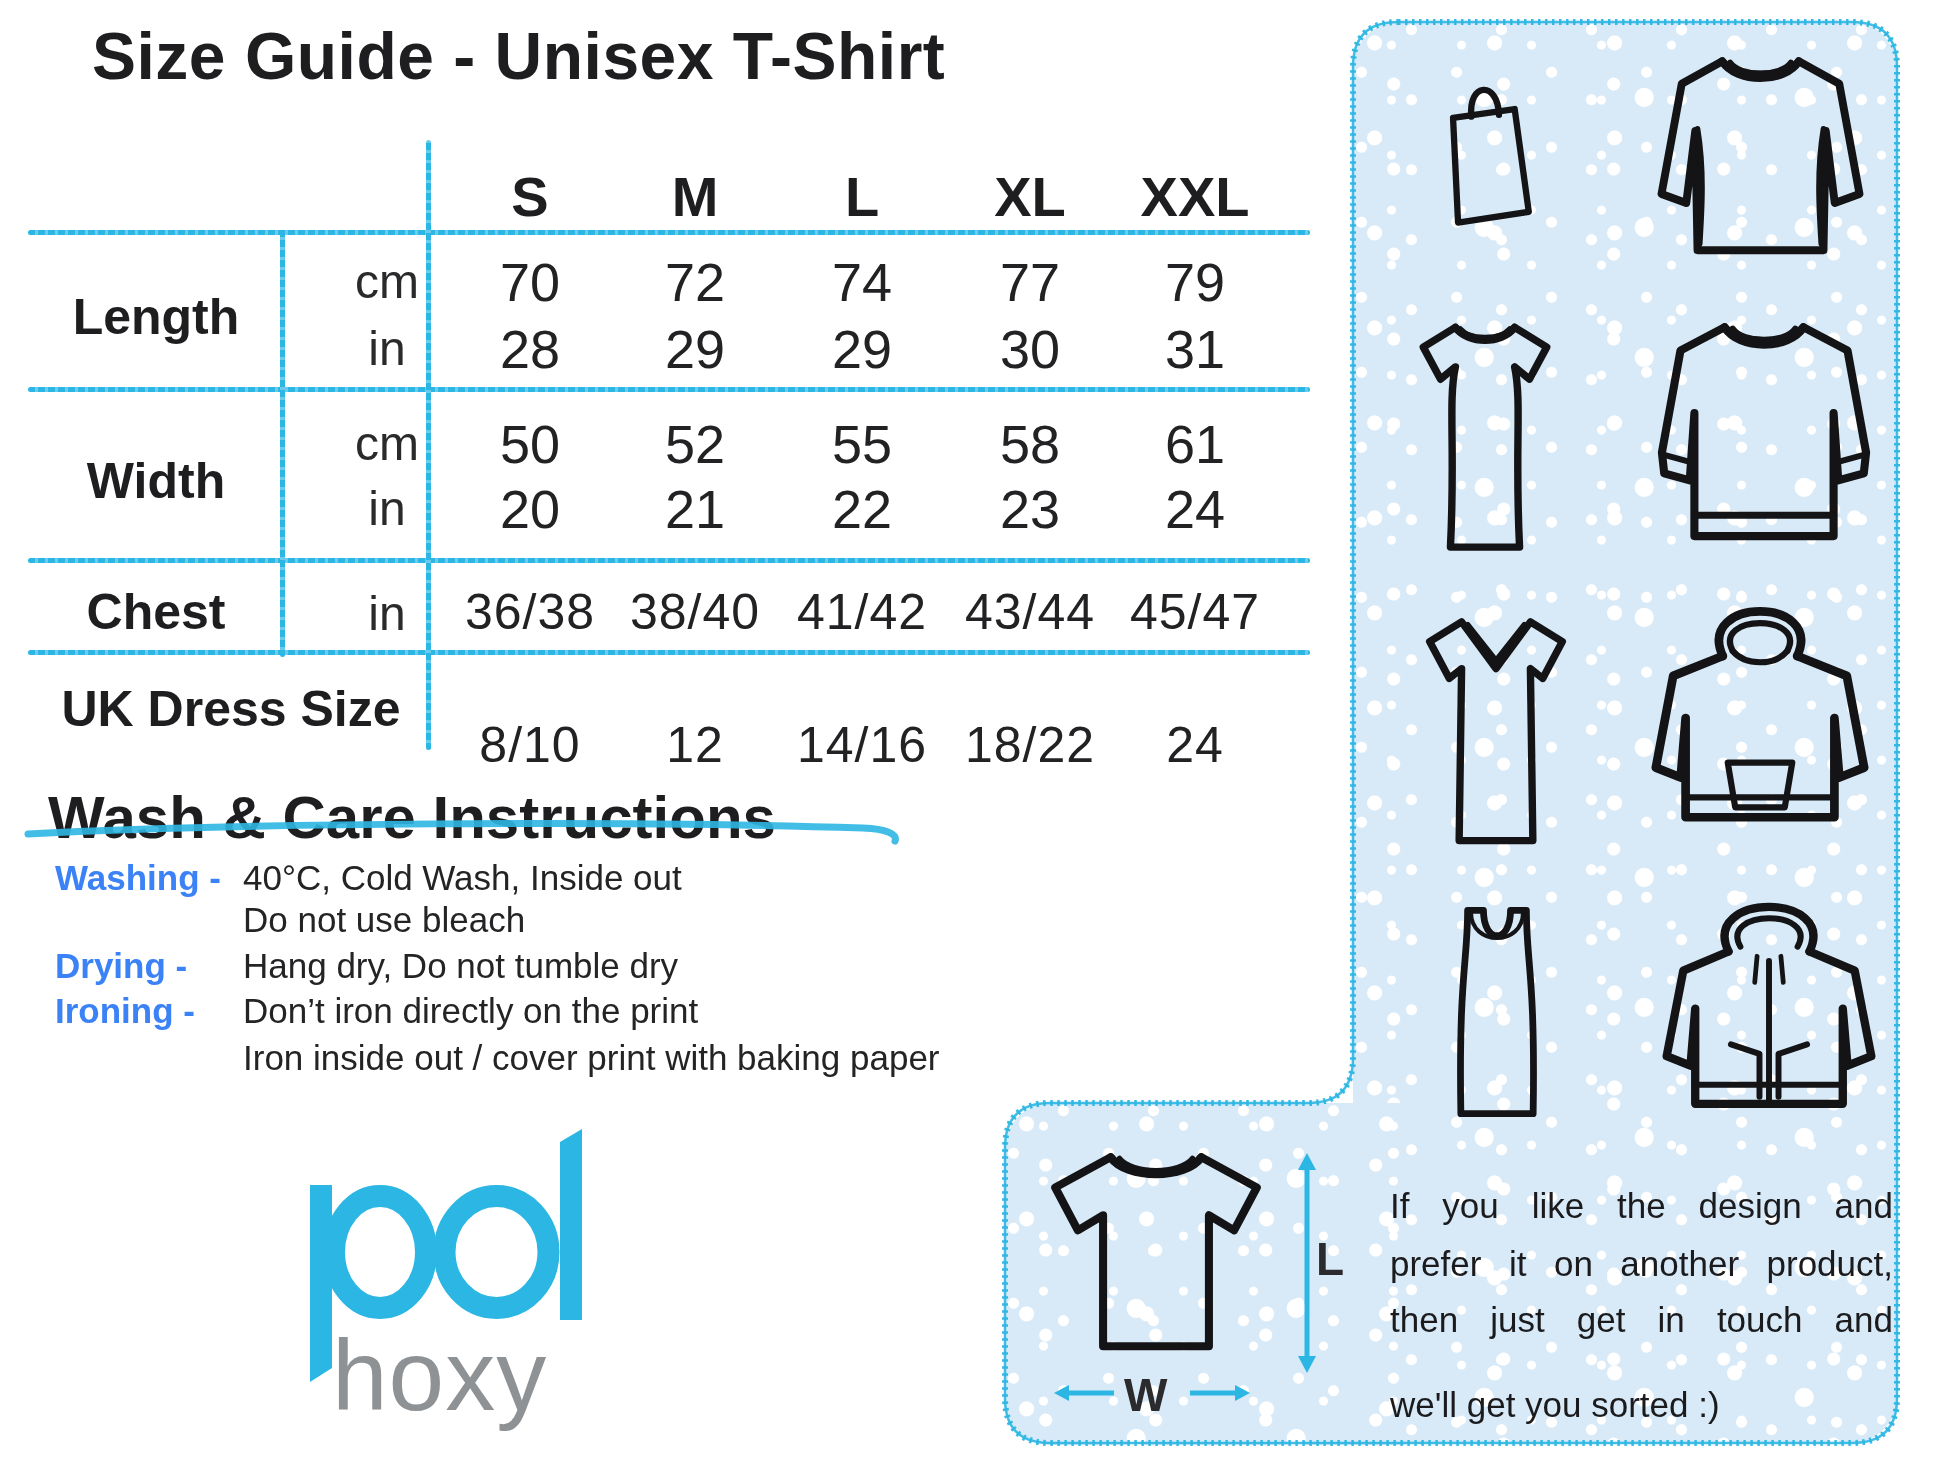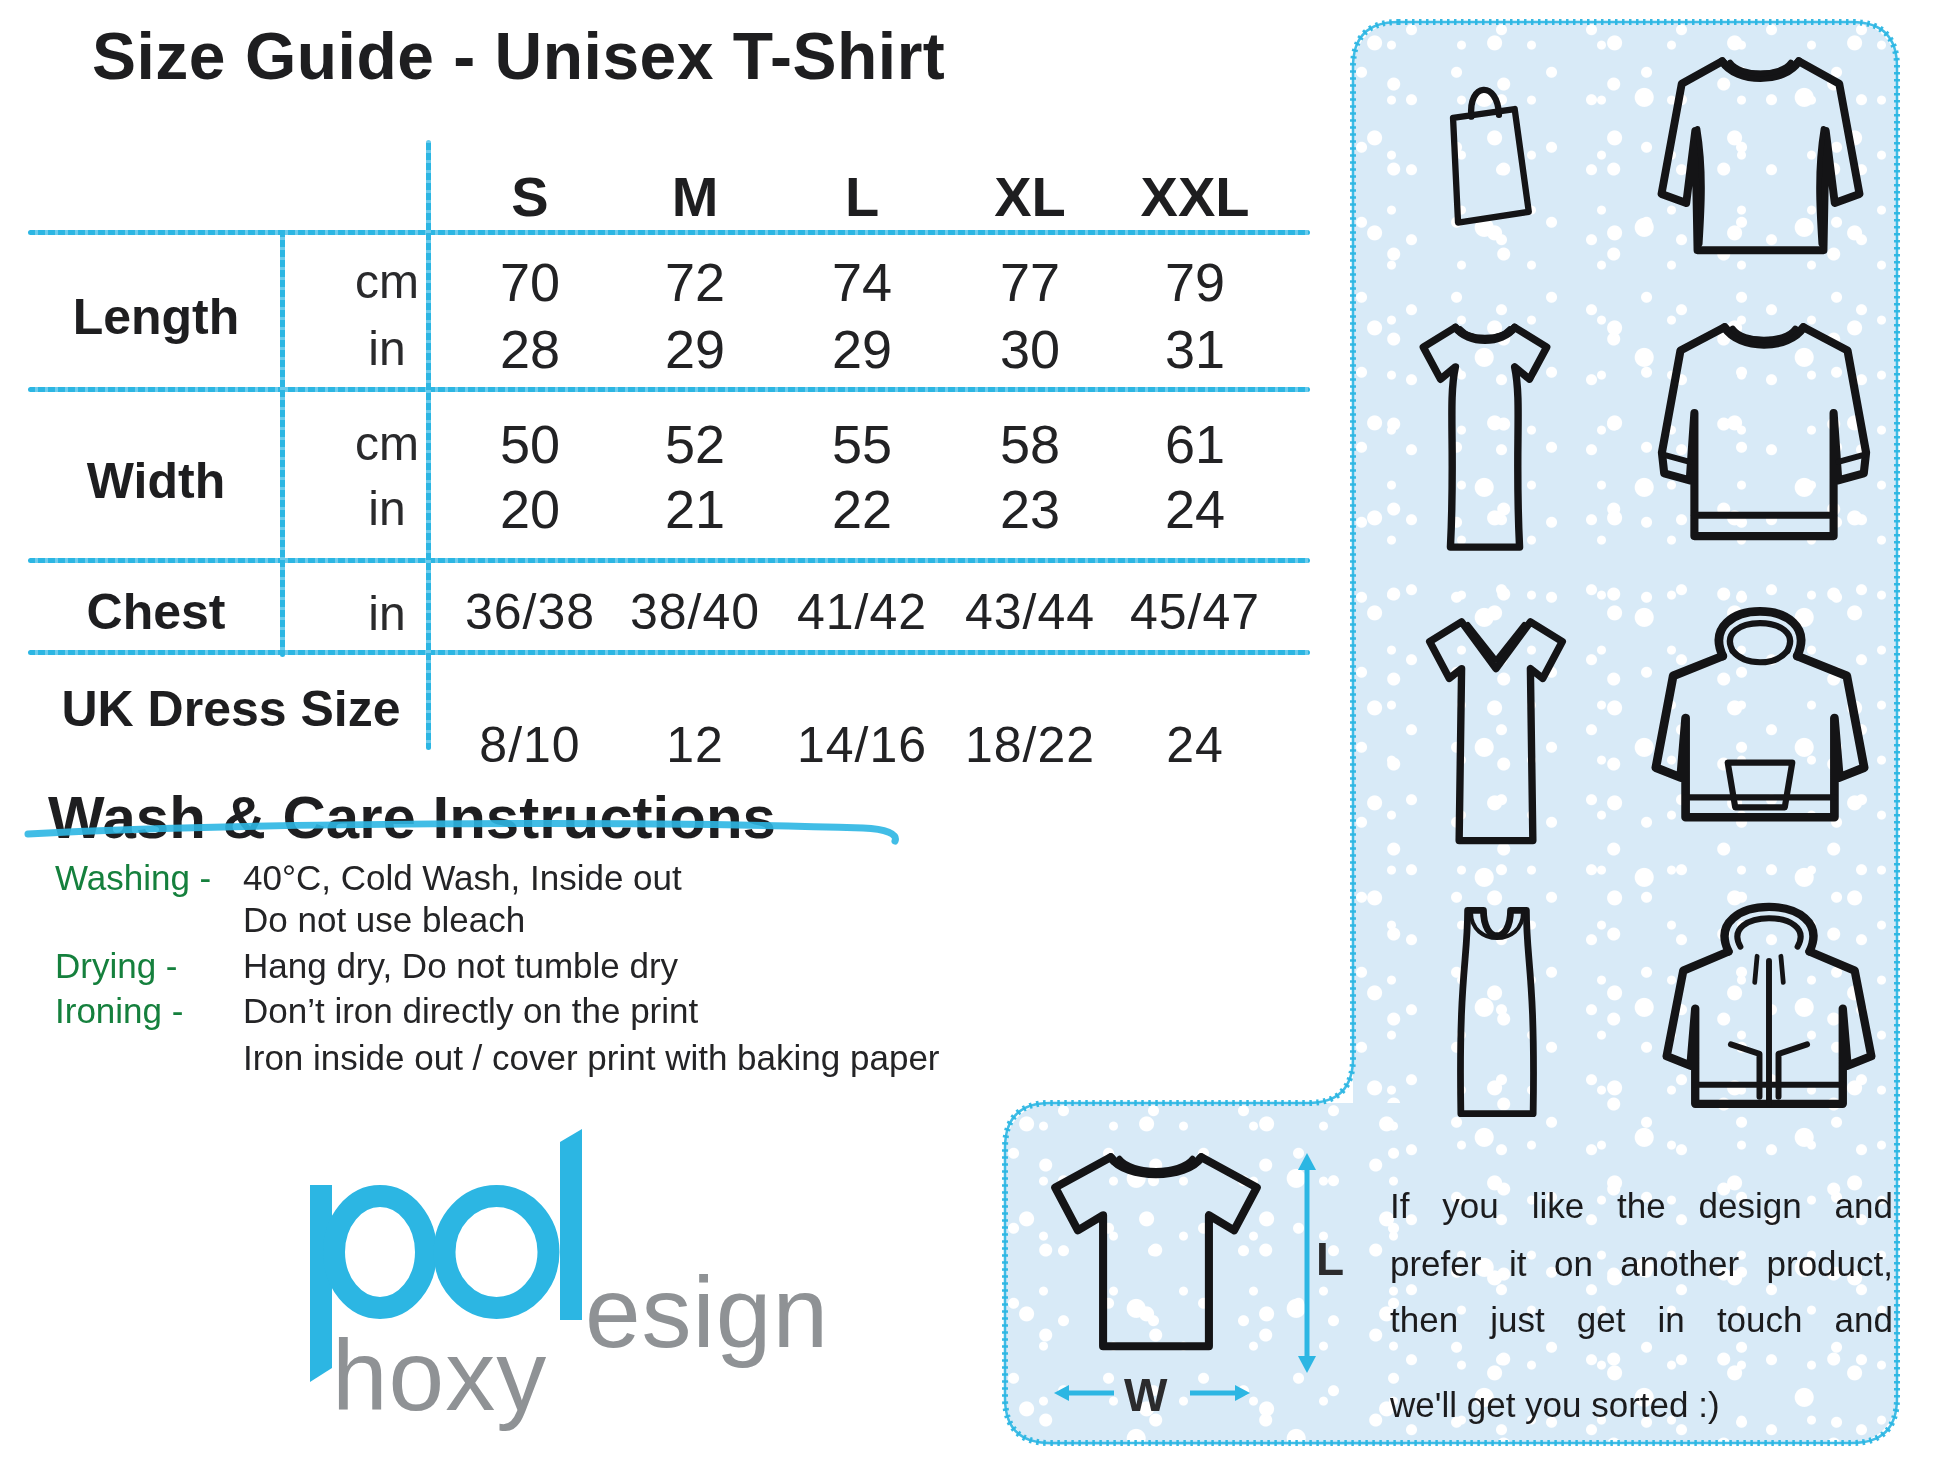--- a/index.html
+++ b/index.html
@@ -16,21 +16,21 @@
          background:repeating-linear-gradient(0deg,#2cb6e3 0 7px,#6ccbec 7px 10px);}
   .hdr{position:absolute;top:164px;transform:translateX(-50%);font-size:56px;font-weight:bold;}
   .rowlab{position:absolute;left:30px;width:252px;text-align:center;font-size:50px;font-weight:bold;white-space:nowrap;}
   .unit{position:absolute;left:355px;transform:translateX(-50%);font-size:48px;color:#2a2a2c;margin-left:32px;}
   .cell{position:absolute;transform:translateX(-50%);font-size:54px;color:#222224;white-space:nowrap;}
   .small{font-size:50px;letter-spacing:1px;}
   .c0{left:530px}.c1{left:695px}.c2{left:862px}.c3{left:1030px}.c4{left:1195px}
   .r-lcm{top:251px}.r-lin{top:318px}.r-wcm{top:413px}.r-win{top:478px}.r-ch{top:583px}.r-uk{top:716px}
   
   .careHead{left:48px;top:762px;font-size:60px;font-weight:bold;white-space:nowrap;margin-top:21px;}
-  .careLab{position:absolute;left:55px;font-size:35px;color:#15803d;white-space:nowrap;}
+  .careLab{position:absolute;left:55px;font-size:35px;color:#3b82f6;white-space:nowrap;font-weight:bold;}
   .careTxt{position:absolute;left:243px;font-size:35px;color:#242426;white-space:nowrap;}
   
   .logotxt{position:absolute;font-size:100px;color:#8f9295;line-height:1;letter-spacing:1px;}
   
   .speckle{position:absolute;background-color:#d8eaf7;background-image:
      radial-gradient(circle at 18% 22%, #ffffff 0 7px, transparent 8px),
      radial-gradient(circle at 65% 11%, #ffffff 0 5px, transparent 6px),
      radial-gradient(circle at 82% 58%, #ffffff 0 9px, transparent 10px),
      radial-gradient(circle at 37% 73%, #ffffff 0 6px, transparent 7px),
      radial-gradient(circle at 55% 42%, #ffffff 0 4px, transparent 5px),
@@ -126,21 +126,20 @@
   <span class="careTxt" style="top:946px">Hang dry, Do not tumble dry</span>
   <span class="careTxt" style="top:991px">Don’t iron directly on the print</span>
   <span class="careTxt" style="top:1038px">Iron inside out / cover print with baking paper</span>
 
   <svg class="abs" style="left:300px;top:1110px;width:290px;height:280px;" viewBox="0 0 290 280">
     <polygon points="10,75 32,75 32,258 10,272" fill="#2cb6e3"></polygon>
     <ellipse cx="80" cy="142" rx="46" ry="56" fill="none" stroke="#2cb6e3" stroke-width="22"></ellipse>
     <ellipse cx="196.5" cy="142" rx="52" ry="56" fill="none" stroke="#2cb6e3" stroke-width="22"></ellipse>
     <polygon points="260,32 282,19 282,210 260,210" fill="#2cb6e3"></polygon>
   </svg>
-  <span class="logotxt" style="left:585px;top:1262px">esign</span>
   <span class="logotxt" style="left:332px;top:1325px">hoxy</span>
 
   <svg class="garment" style="left:1430px;top:70px;width:115px;height:158px;transform:rotate(-4deg);" viewBox="0 0 100 130">
     <path d="M38,36 C37,6 63,6 62,36" stroke-width="5.5"></path>
     <path d="M22,36 L76,32 L82,122 L20,127 Z" stroke-width="5.5"></path>
   </svg>
   <svg class="garment" style="left:1648px;top:38px;width:225px;height:240px;" viewBox="0 0 100 100">
     <path d="M33,7 C39,15 61,15 67,7 L85,17 L94,66 L83,70 L79,38 L78,91 L22,91 L21,38 L17,70 L6,66 L15,17 Z" stroke-width="3.5"></path>
     <path d="M33,7 C39,17 61,17 67,7" stroke-width="3.5"></path>
     <path d="M36.5,7.5 C41,14 59,14 63.5,7.5" stroke-width="2.5"></path>

